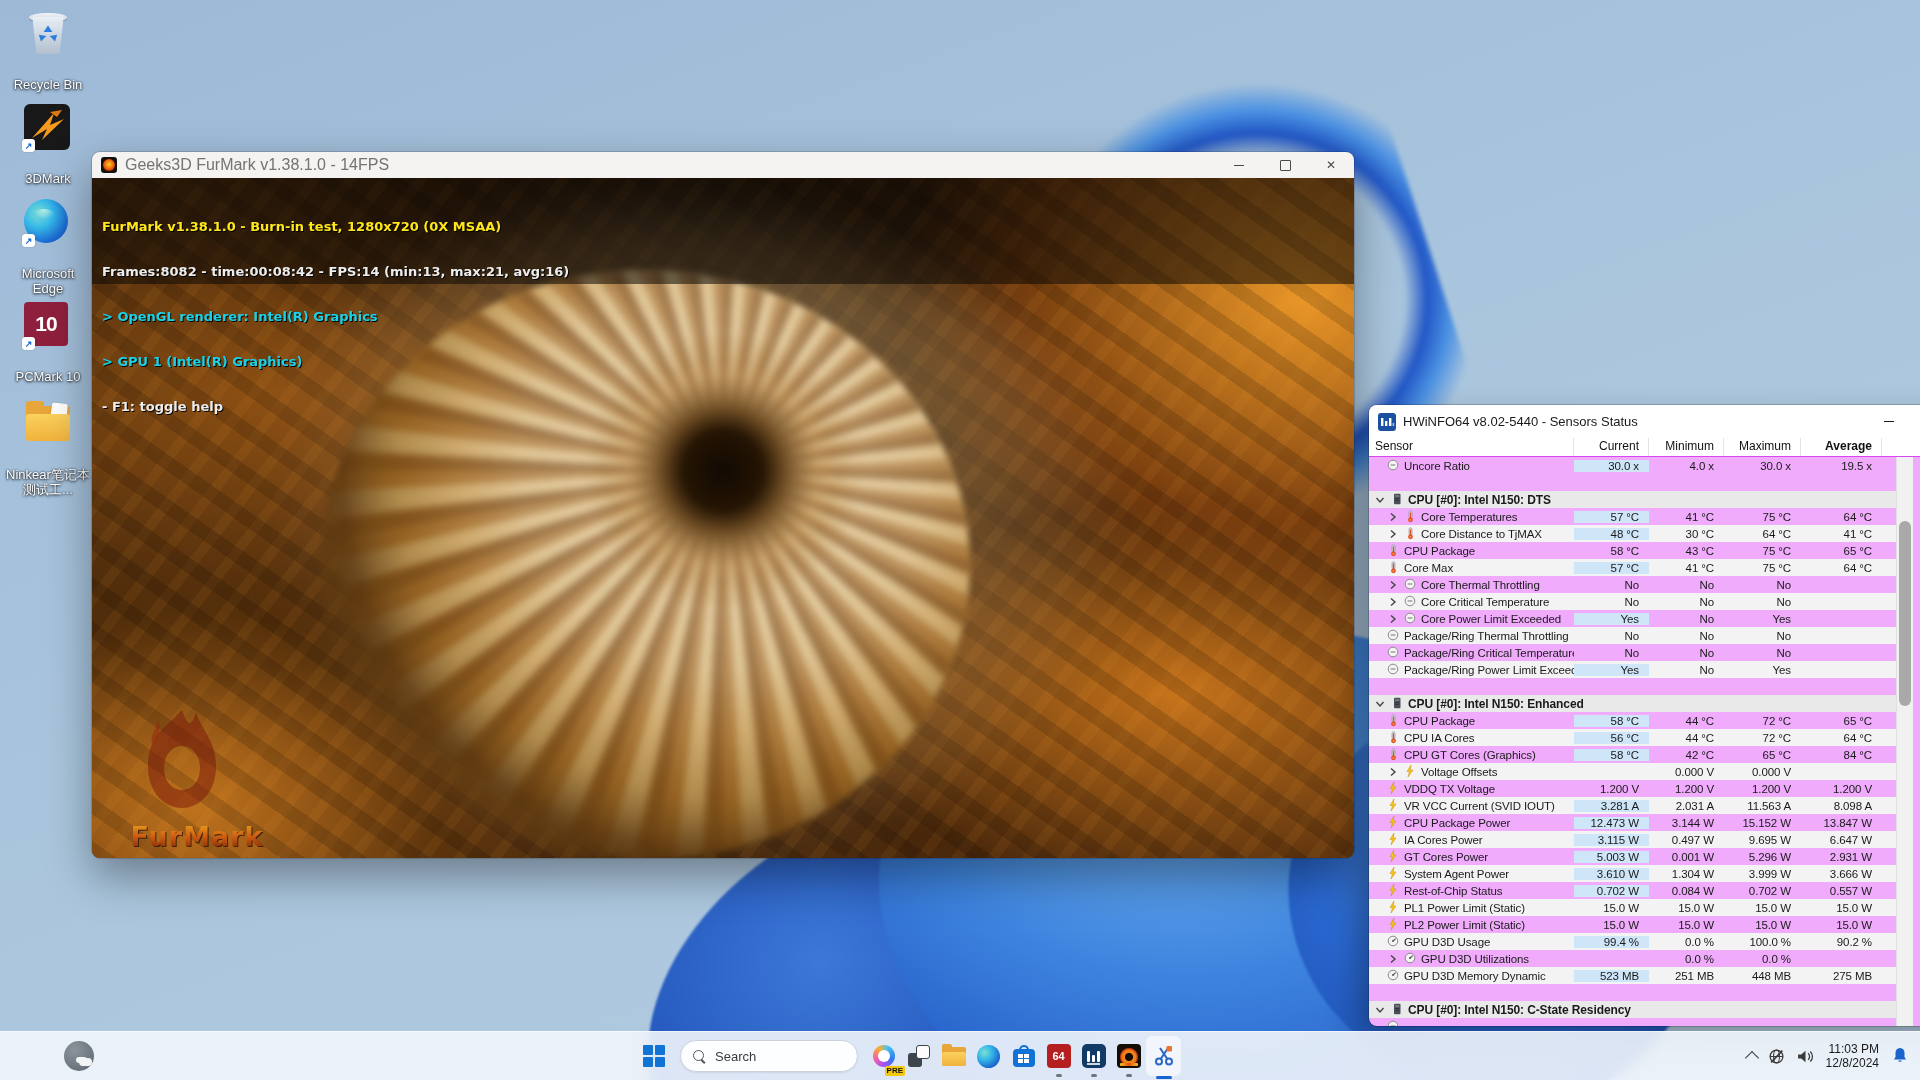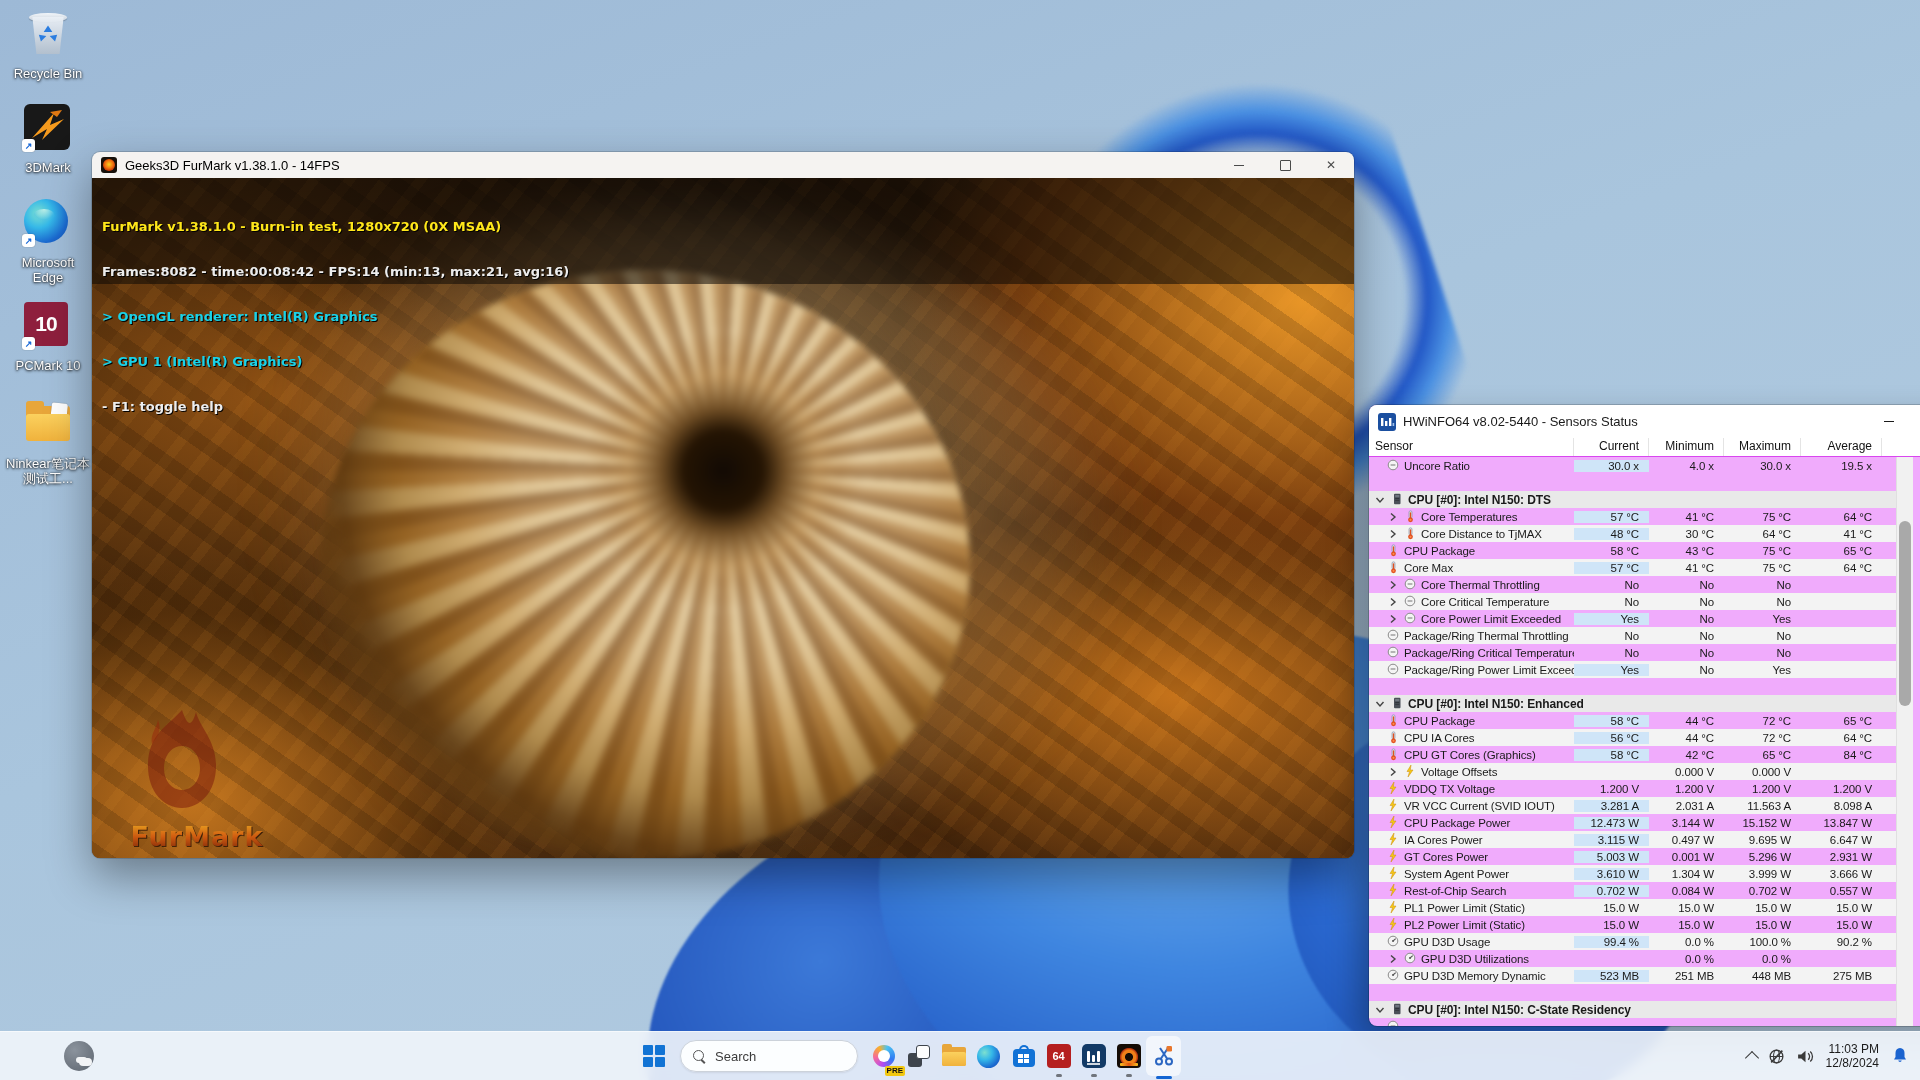--- a/index.html
+++ b/index.html
@@ -21,21 +21,21 @@
     border-radius:55% 45% 60% 40% / 50% 62% 38% 50%;
     background:radial-gradient(ellipse at 40% 30%,#3c79d8 0%,#1d4cb4 60%,#143a92 100%);
     filter:blur(1px);}
   .petal-right{left:1300px;top:680px;width:420px;height:420px;transform:rotate(40deg);
     border-radius:60% 40% 55% 45% / 58% 55% 45% 42%;
     background:radial-gradient(ellipse at 35% 30%,#5fa2ea 0%,#2a68d0 55%,#1846a6 100%);
     filter:blur(1px);}
 
   
   .dicon{position:absolute;left:0;width:96px;display:flex;flex-direction:column;align-items:center;}
-  .dicon .dlabel{margin-top:10px;font-size:13px;line-height:15px;color:#fff;text-align:center;
+  .dicon .dlabel{margin-top:21px;font-size:13px;line-height:15px;color:#fff;text-align:center;
     text-shadow:0 1px 3px rgba(0,0,0,.9),0 0 2px rgba(0,0,0,.7);max-width:92px;word-break:break-word;}
   .dart{position:relative;width:48px;height:46px;}
   .shortcut-badge{position:absolute;left:-2px;bottom:-2px;width:13px;height:13px;background:#fff;
     border-radius:3px;font-size:9px;font-weight:bold;color:#1566d6;display:flex;align-items:center;
     justify-content:center;box-shadow:0 0 1px rgba(0,0,0,.5);}
   
   .rb-body{position:absolute;left:7px;top:7px;width:34px;height:37px;
     background:linear-gradient(180deg,rgba(235,240,246,.95),rgba(180,192,205,.9));
     clip-path:polygon(4% 0,96% 0,84% 100%,16% 100%);border-radius:2px;}
   .rb-lid{position:absolute;left:5px;top:3px;width:38px;height:9px;border-radius:50%;
@@ -62,21 +62,21 @@
   .ifold .front{position:absolute;left:2px;top:10px;width:44px;height:27px;border-radius:3px;
     background:linear-gradient(180deg,#fbd15e,#f0b23c);}
 
   
   .fm-window{position:absolute;left:92px;top:152px;width:1262px;height:706px;border-radius:8px;
     overflow:hidden;box-shadow:0 18px 45px rgba(0,0,0,.38),0 0 0 1px rgba(0,0,0,.15);background:#f5f3f1;}
   .fm-titlebar{height:26px;display:flex;align-items:center;padding-left:9px;}
   .fm-app-icon{width:16px;height:16px;border-radius:3px;background:#16100a;position:relative;margin-right:8px;flex:0 0 auto;}
   .fm-app-icon::after{content:"";position:absolute;inset:2px;border-radius:50%;
     background:radial-gradient(circle at 50% 45%,#f8d020 0%,#f07010 45%,#c03008 75%,transparent 80%);}
-  .fm-title{font-size:13px;color:#000000;white-space:nowrap;}
+  .fm-title{font-size:16px;color:#737373;white-space:nowrap;}
   .fm-controls{margin-left:auto;display:flex;height:26px;}
   .wbtn{width:46px;height:26px;display:flex;align-items:center;justify-content:center;color:#4a4a4a;font-size:12px;}
   .wbtn .mini{width:10px;height:1px;background:#4a4a4a;}
   .wbtn .maxi{width:9px;height:9px;border:1px solid #4a4a4a;border-radius:1px;}
   .fm-render{position:absolute;left:0;right:0;top:26px;bottom:0;overflow:hidden;background-color:#3a2410;
     background-image:
       radial-gradient(ellipse 420px 320px at 8% 92%,rgba(200,120,30,.9),rgba(90,50,10,.6) 60%,transparent 78%),
       radial-gradient(ellipse 520px 400px at 96% 18%,rgba(240,155,40,.95),rgba(140,70,15,.7) 55%,transparent 78%),
       radial-gradient(ellipse 620px 320px at 86% 76%,rgba(215,125,28,.85),rgba(60,30,8,.6) 60%,transparent 82%),
       radial-gradient(ellipse 760px 260px at 50% 4%,rgba(22,12,4,.95),transparent 72%),
@@ -119,21 +119,21 @@
   .hw-app-icon{width:18px;height:18px;margin-right:7px;flex:0 0 auto;}
   .hw-title{font-size:13px;color:#191919;white-space:nowrap;}
   .hw-controls{margin-left:auto;display:flex;height:33px;margin-right:4px;}
   .hw-controls .wbtn{height:33px;color:#1a1a1a;}
   .hw-controls .wbtn .mini{background:#1a1a1a;}
   .hw-controls .wbtn .maxi{border-color:#1a1a1a;}
   .hw-header{height:18px;display:flex;border-bottom:1px solid #d946ef;font-size:12px;color:#111;background:#fff;}
   .hw-header .hc{box-sizing:border-box;line-height:17px;border-right:1px solid #e4e4e4;padding:0 9px 0 6px;}
   .hc-sensor{width:205px;text-align:left;}
   .hc-val{text-align:right;}
-  .hc-cur{width:75px;} .hc-min{width:75px;} .hc-max{width:77px;} .hc-avg{width:81px;}
+  .hc-cur{width:75px;} .hc-min{width:75px;} .hc-max{width:77px;} .hc-avg{width:81px;font-weight:bold;}
   .hc-fill{flex:1;border-right:none !important;}
   .hw-body{position:absolute;left:0;top:52px;width:527px;bottom:0;overflow:hidden;}
   .hw-row{display:flex;height:17px;align-items:center;font-size:11.5px;color:#1a1a1a;letter-spacing:-.1px;}
   .hw-row.zebra{background:#f3f3f3;}
   .hw-row.section{background:#e9e9e9;font-weight:bold;font-size:12px;}
   .cell-sensor{width:205px;box-sizing:border-box;display:flex;align-items:center;padding-left:18px;
     white-space:nowrap;overflow:hidden;flex:0 0 auto;}
   .section .cell-sensor{padding-left:5px;width:527px;}
   .cell-val{box-sizing:border-box;text-align:right;padding-right:10px;flex:0 0 auto;}
   .cv-cur{width:75px;} .cv-min{width:75px;} .cv-max{width:77px;} .cv-avg{width:81px;}
@@ -716,21 +716,21 @@
         <div class="cell-val cv-max">3.999 W</div>
         <div class="cell-val cv-avg">3.666 W</div>
       </div>
       <div class="hw-row">
         <div class="cell-sensor">
           <span class="rico">
             <svg viewBox="0 0 12 12" width="12" height="12">
               <polygon points="7,0 3,6.5 5.5,6.5 4,12 9,5 6.3,5" fill="#f6c915" stroke="#c98a10" stroke-width="0.5"></polygon>
             </svg>
           </span>
-          <span>Rest-of-Chip Search</span>
+          <span>Rest-of-Chip Status</span>
         </div>
         <div class="cell-val cv-cur hl">0.702 W</div>
         <div class="cell-val cv-min">0.084 W</div>
         <div class="cell-val cv-max">0.702 W</div>
         <div class="cell-val cv-avg">0.557 W</div>
       </div>
       <div class="hw-row zebra">
         <div class="cell-sensor">
           <span class="rico">
             <svg viewBox="0 0 12 12" width="12" height="12">

